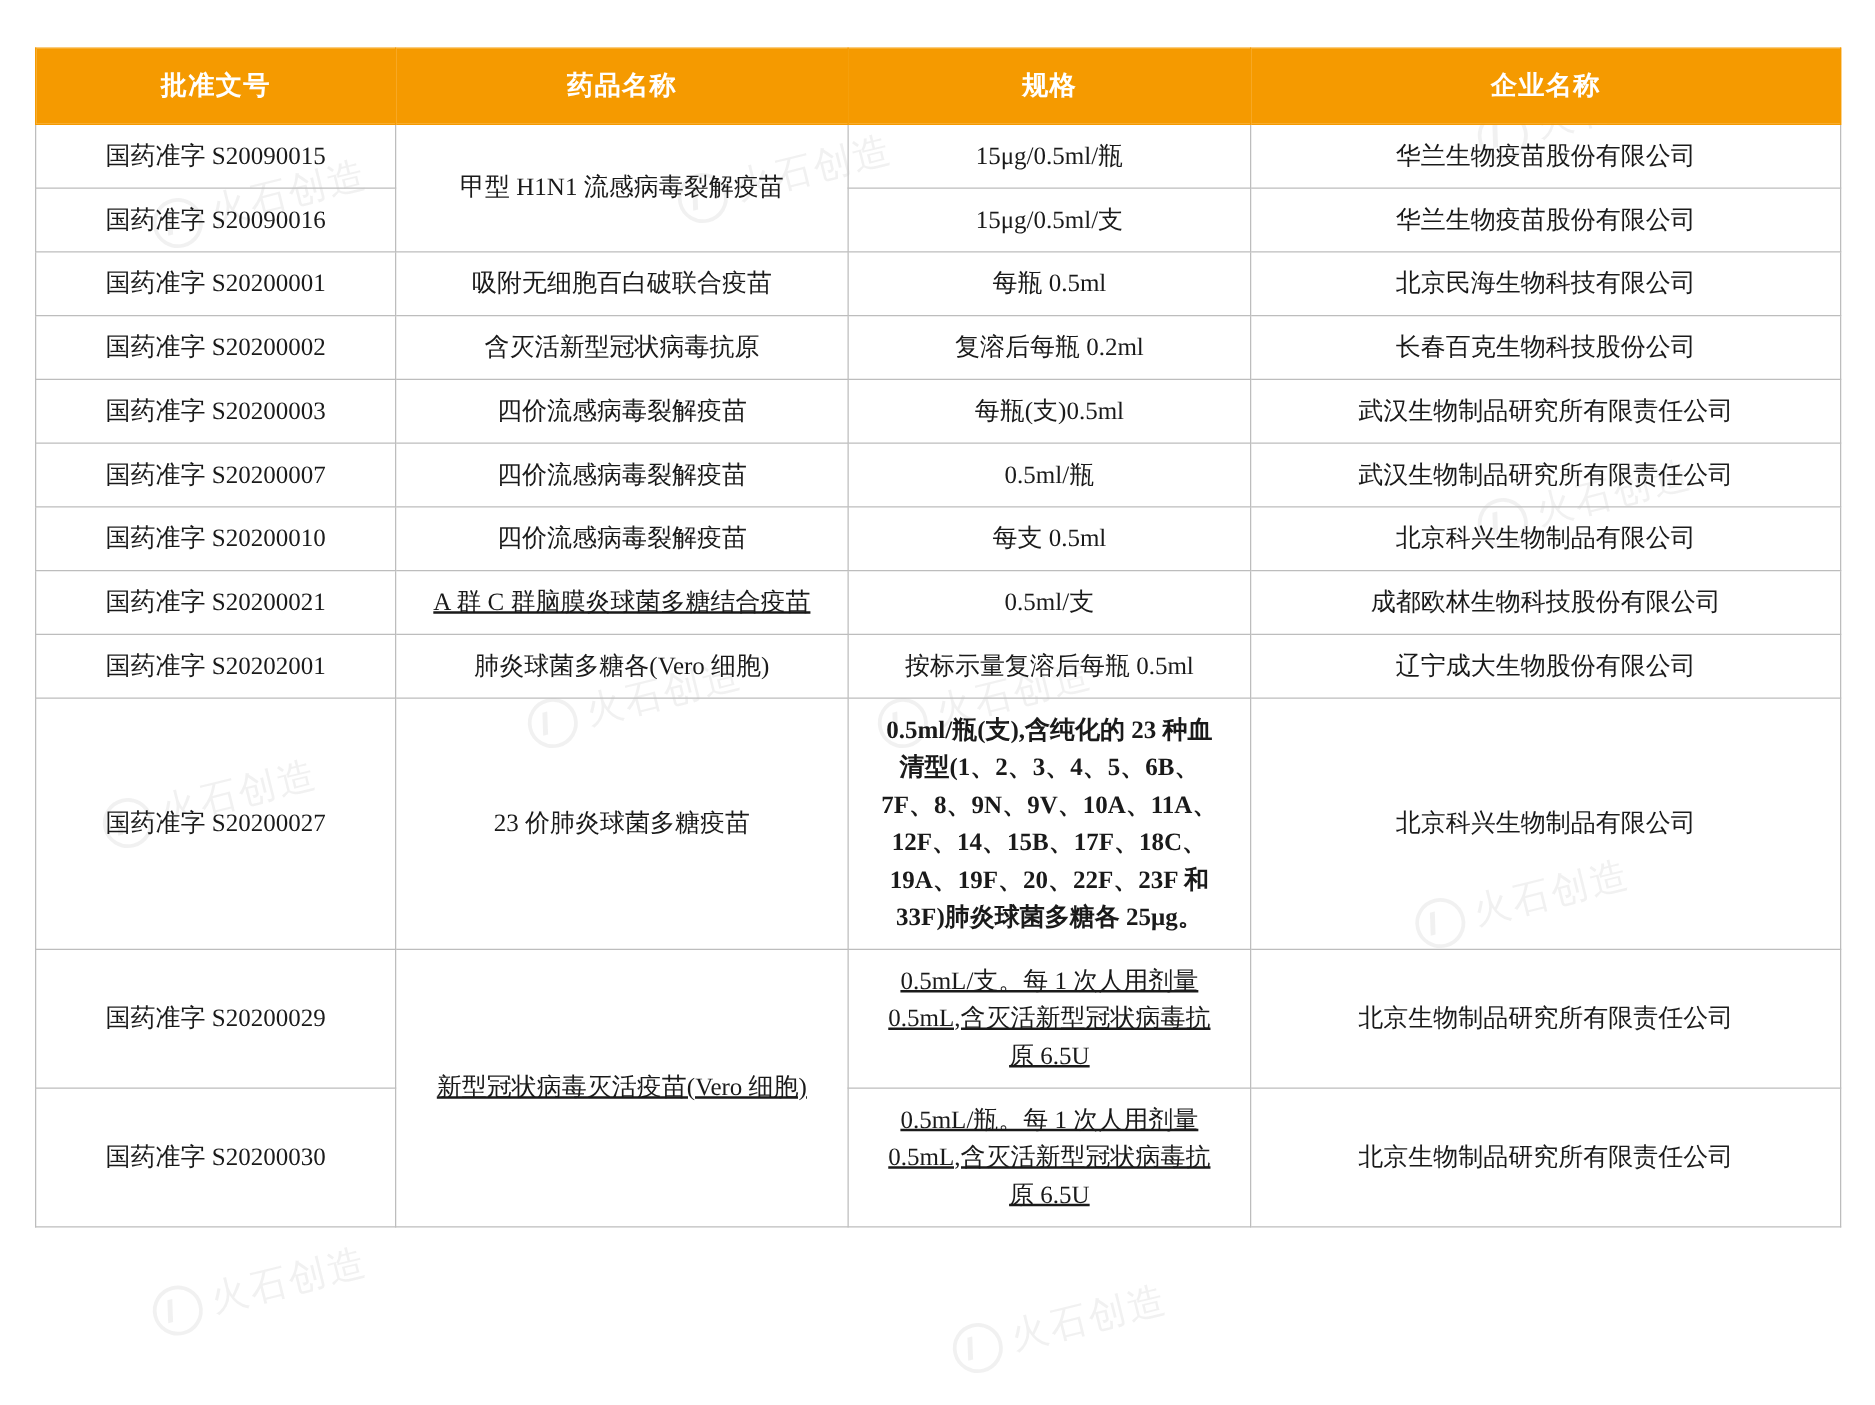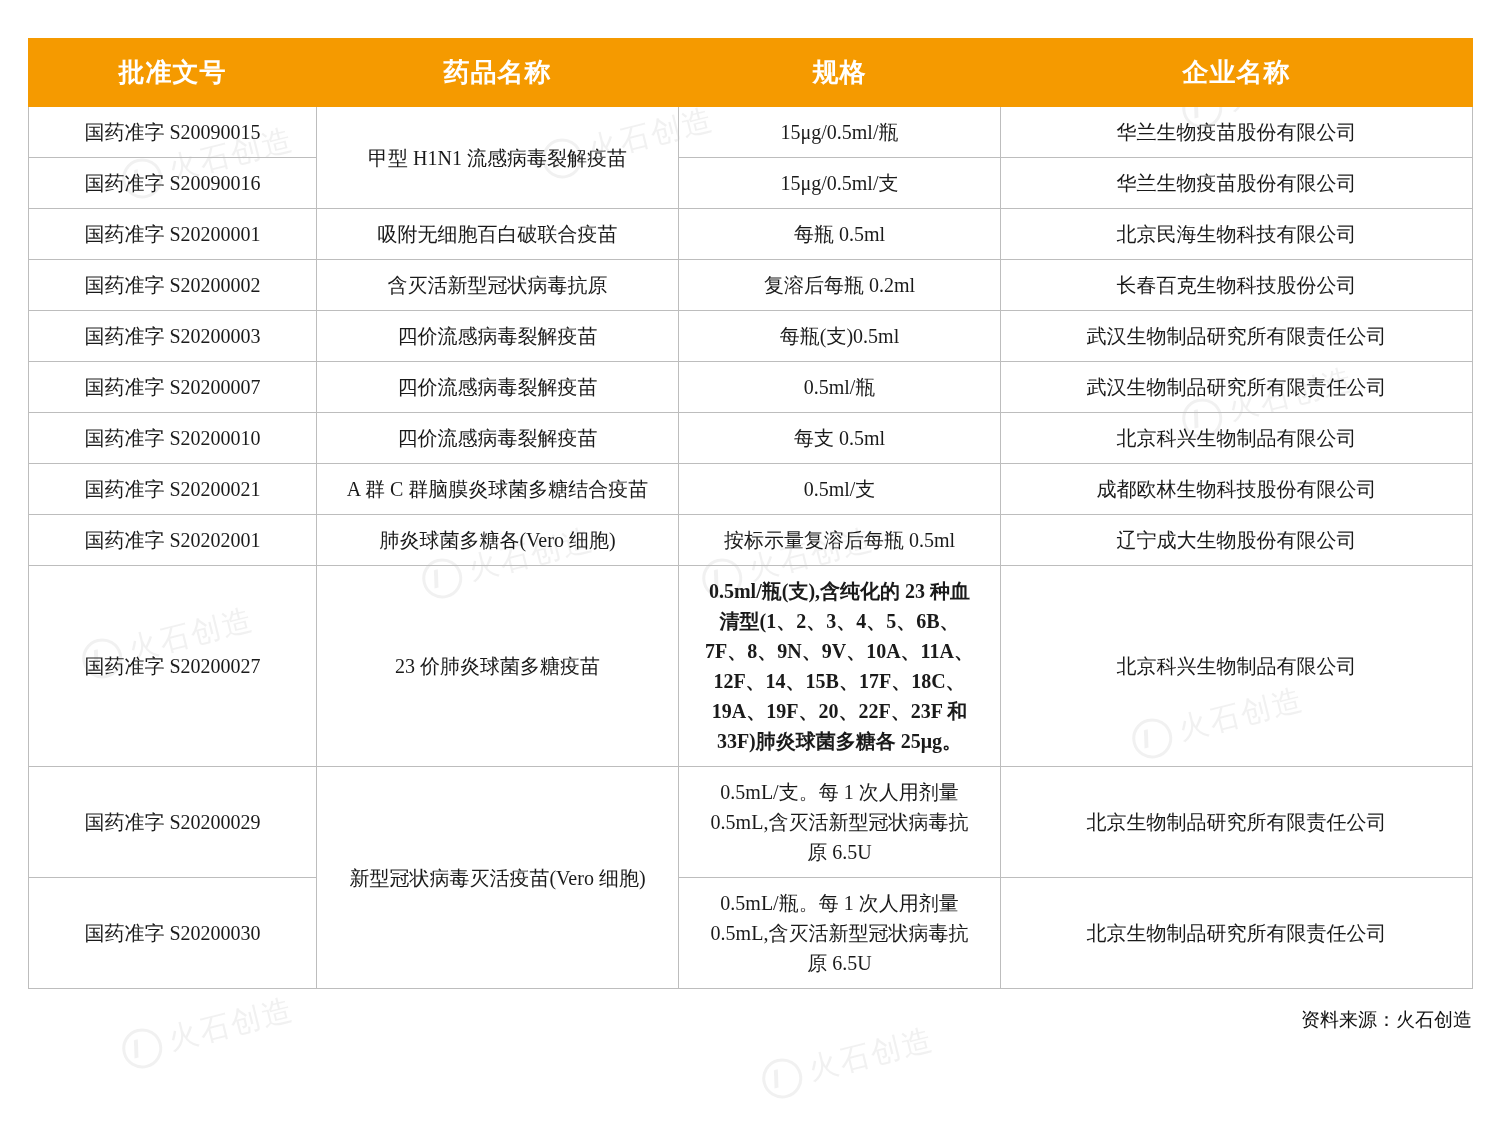--- a/index.html
+++ b/index.html
@@ -76,41 +76,42 @@
     font-size: 20px;
     line-height: 1.5;
     padding: 10px 23px;
     background: transparent;
   }
 
   table.data-table thead th {
     background: #f59a00;
     color: #ffffff;
     font-weight: bold;
-    font-size: 26px;
+    font-size: 21px;
     border: 1px solid #f59a00;
     padding: 14px 8px;
     letter-spacing: 1px;
   }
 
   col.c1 { width: 288px; }
   col.c2 { width: 362px; }
   col.c3 { width: 322px; }
   col.c4 { width: 472px; }
 
   td.cell-spec-long {
     font-size: 19px;
     line-height: 1.75;
     padding: 14px 16px;
     font-weight: bold;
   }
   td.cell-spec-med {
     font-size: 19px;
     line-height: 1.7;
     padding: 12px 14px;
+    text-decoration: underline;
   }
 
   .source-line {
     position: relative;
     z-index: 1;
     width: 1444px;
     text-align: right;
     font-size: 19px;
     color: #111;
     margin-top: 18px;
@@ -217,15 +218,14 @@
         <td>北京生物制品研究所有限责任公司</td>
       </tr>
       <tr>
         <td>国药准字 S20200030</td>
         <td class="cell-spec-med">0.5mL/瓶。每 1 次人用剂量 0.5mL,含灭活新型冠状病毒抗原 6.5U</td>
         <td>北京生物制品研究所有限责任公司</td>
       </tr>
     </tbody>
   </table>
 
-  <div class="source-line">资料来源：火石创造</div>
 
 </div>
 
 </body></html>

